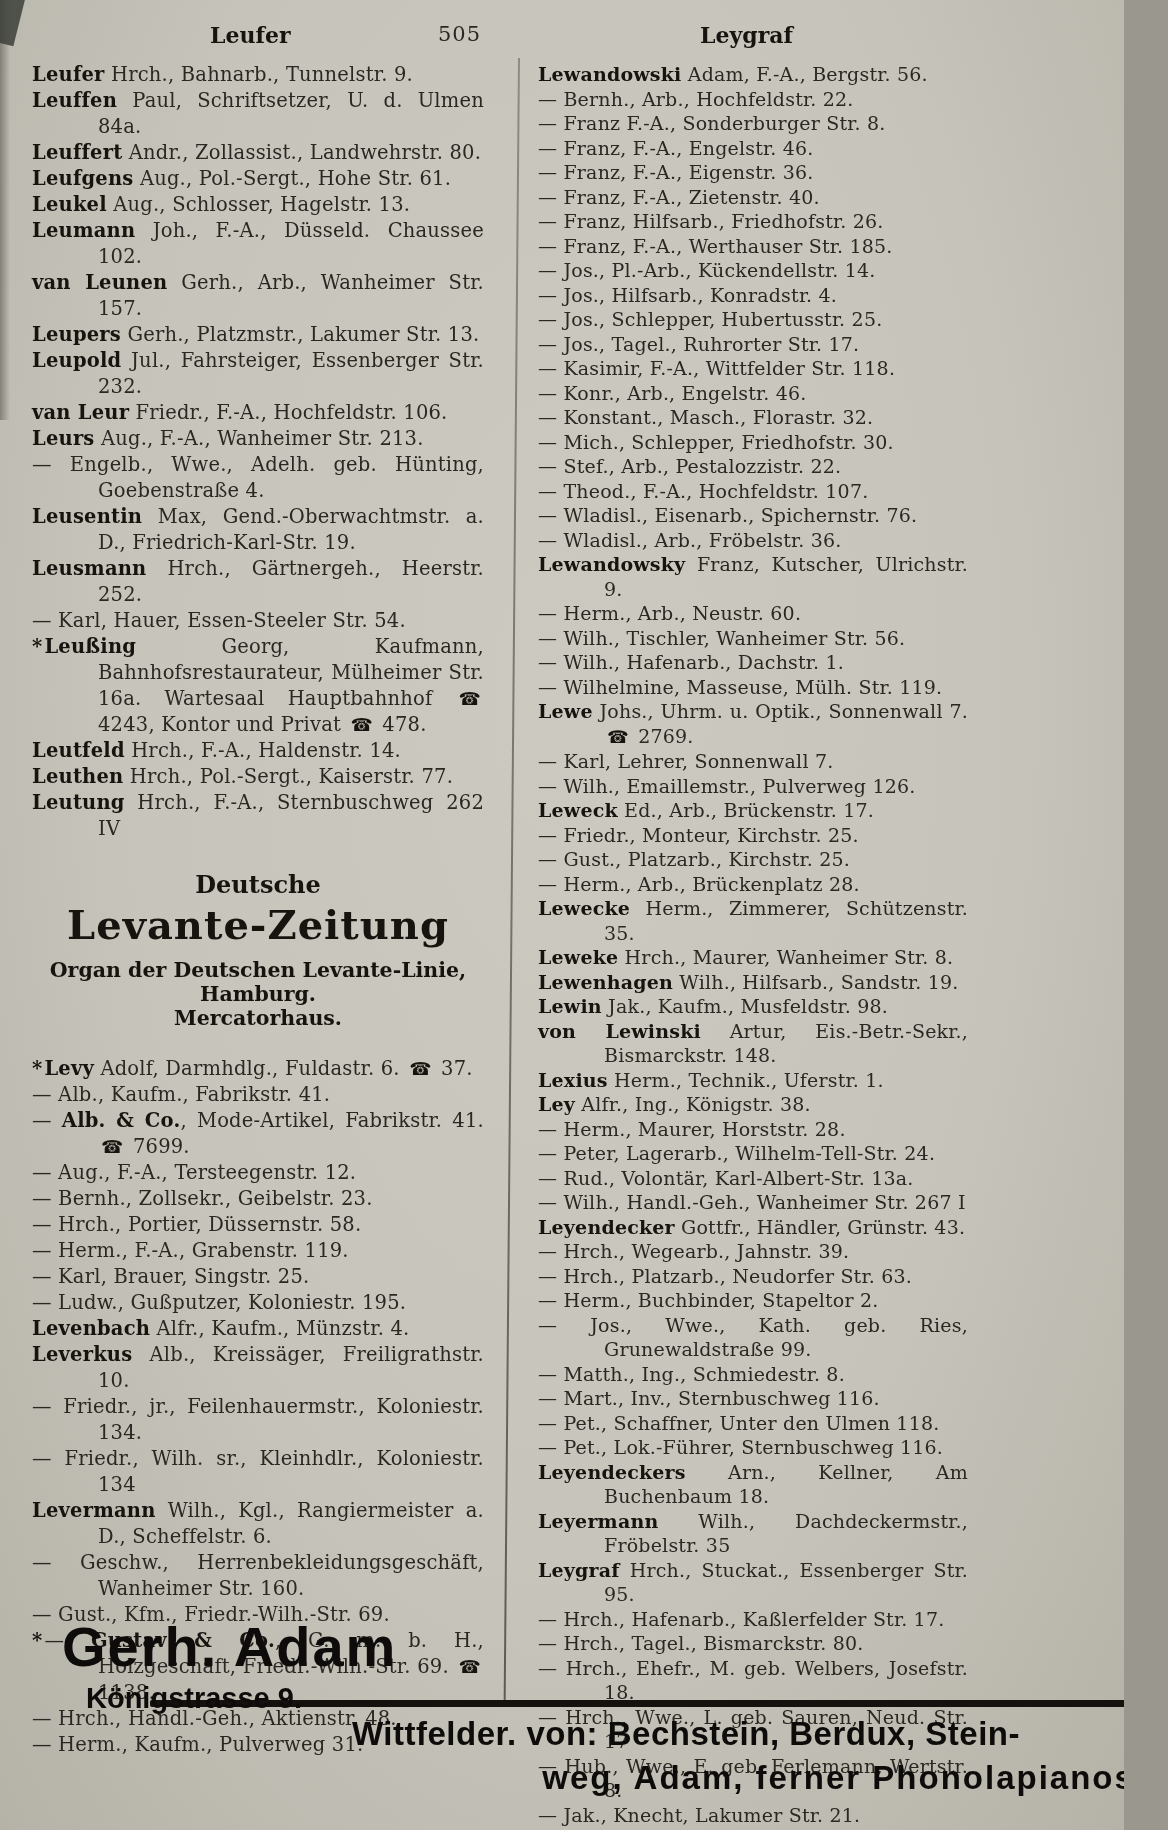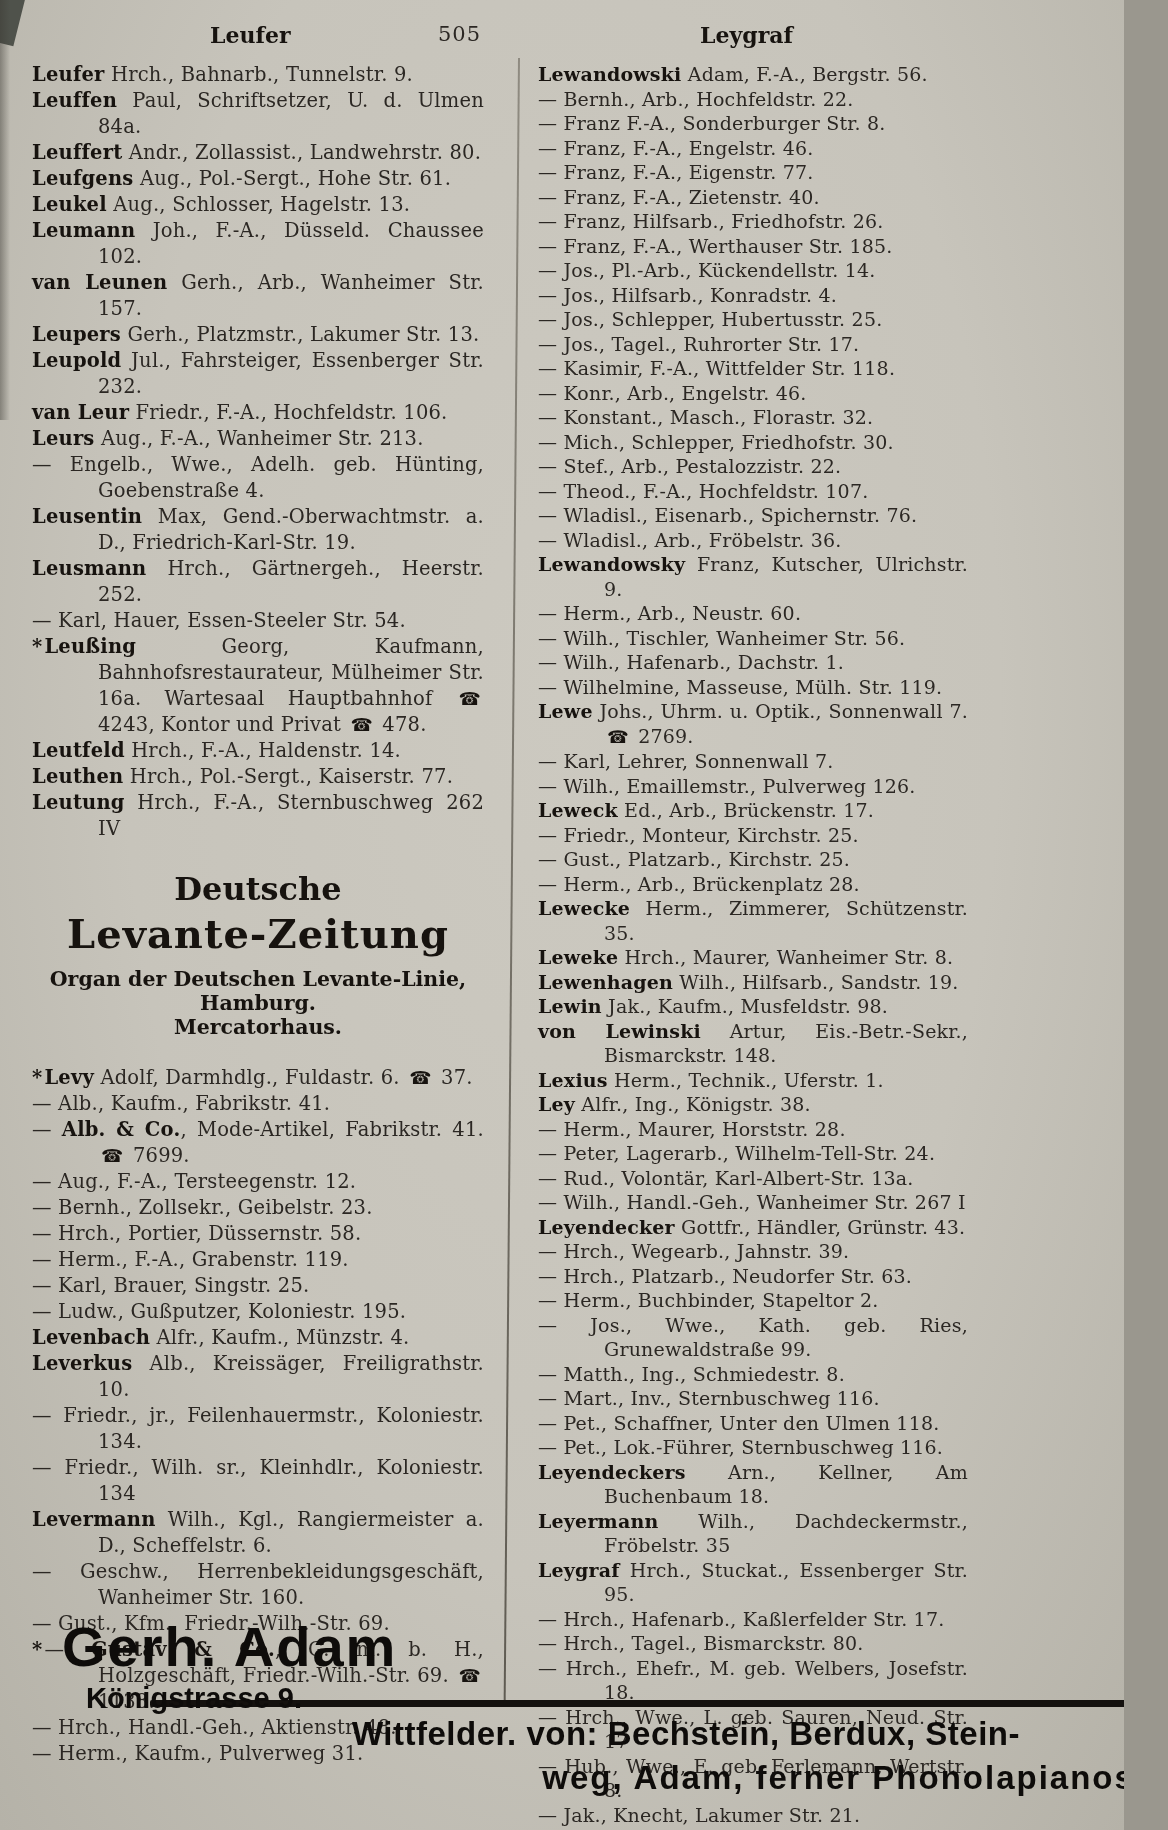--- a/index.html
+++ b/index.html
@@ -40,21 +40,21 @@
   }
   .lead{font-weight:bold;color:var(--bold-ink);}
   .star{font-weight:bold;color:var(--bold-ink);margin-right:2px;}
   .phone{font-size:.92em;padding:0 3px;color:var(--bold-ink);}
   .divider{
     position:absolute;left:518px;top:58px;width:2px;height:1642px;
     background:linear-gradient(#8f8b81,#5f5b52);
     transform:rotate(0.5deg);transform-origin:top center;
   }
   .levante{text-align:center;margin:28px 0 26px;color:var(--bold-ink);}
-  .lv1{font-size:32px;font-weight:bold;}
+  .lv1{font-size:24px;font-weight:bold;}
   .lv2{font-size:40px;font-weight:bold;letter-spacing:1px;margin-top:2px;}
   .lv3{font-size:20.5px;font-weight:bold;margin-top:10px;}
   .lv4{font-size:20.5px;font-weight:bold;}
   .bottom-rule{
     position:absolute;left:150px;top:1700px;width:996px;height:7px;
     background:#14110e;border-radius:2px;
   }
   .ad-left{position:absolute;left:62px;top:1618px;color:#0e0c0a;}
   .ad-name{display:block;font-family:"Liberation Sans", sans-serif;font-weight:bold;font-size:56px;letter-spacing:2px;line-height:58px;}
   .ad-addr{display:block;font-family:"Liberation Sans", sans-serif;font-weight:bold;font-size:29px;margin:6px 0 0 24px;}
@@ -126,21 +126,21 @@
       </div>
   </div>
 
   <div class="divider"></div>
 
   <div class="col col-right" id="col-right">
       <div class="entry"><span class="lead">Lewandowski</span><span class="body"> Adam, F.-A., Bergstr. 56.</span></div>
       <div class="entry"><span class="body">— Bernh., Arb., Hochfeldstr. 22.</span></div>
       <div class="entry"><span class="body">— Franz F.-A., Sonderburger Str. 8.</span></div>
       <div class="entry"><span class="body">— Franz, F.-A., Engelstr. 46.</span></div>
-      <div class="entry"><span class="body">— Franz, F.-A., Eigenstr. 77.</span></div>
+      <div class="entry"><span class="body">— Franz, F.-A., Eigenstr. 36.</span></div>
       <div class="entry"><span class="body">— Franz, F.-A., Zietenstr. 40.</span></div>
       <div class="entry"><span class="body">— Franz, Hilfsarb., Friedhofstr. 26.</span></div>
       <div class="entry"><span class="body">— Franz, F.-A., Werthauser Str. 185.</span></div>
       <div class="entry"><span class="body">— Jos., Pl.-Arb., Kückendellstr. 14.</span></div>
       <div class="entry"><span class="body">— Jos., Hilfsarb., Konradstr. 4.</span></div>
       <div class="entry"><span class="body">— Jos., Schlepper, Hubertusstr. 25.</span></div>
       <div class="entry"><span class="body">— Jos., Tagel., Ruhrorter Str. 17.</span></div>
       <div class="entry"><span class="body">— Kasimir, F.-A., Wittfelder Str. 118.</span></div>
       <div class="entry"><span class="body">— Konr., Arb., Engelstr. 46.</span></div>
       <div class="entry"><span class="body">— Konstant., Masch., Florastr. 32.</span></div>

